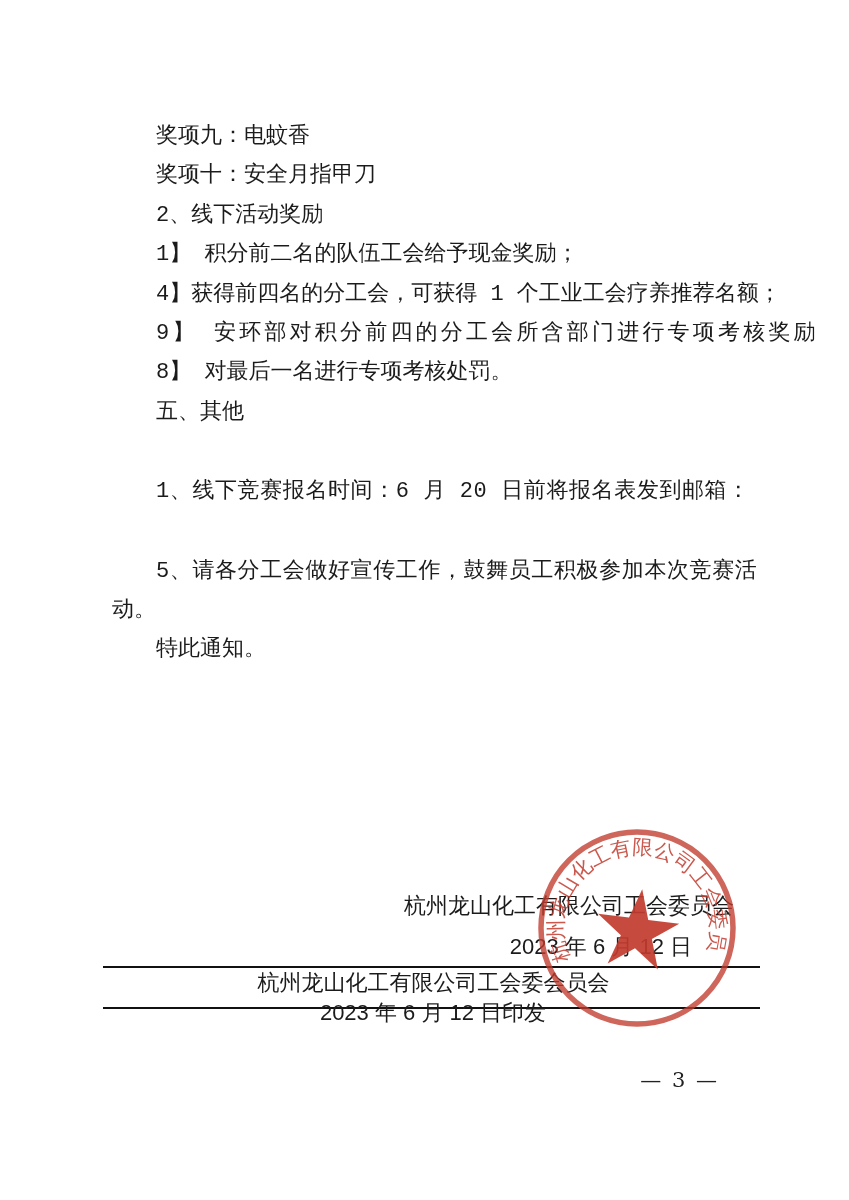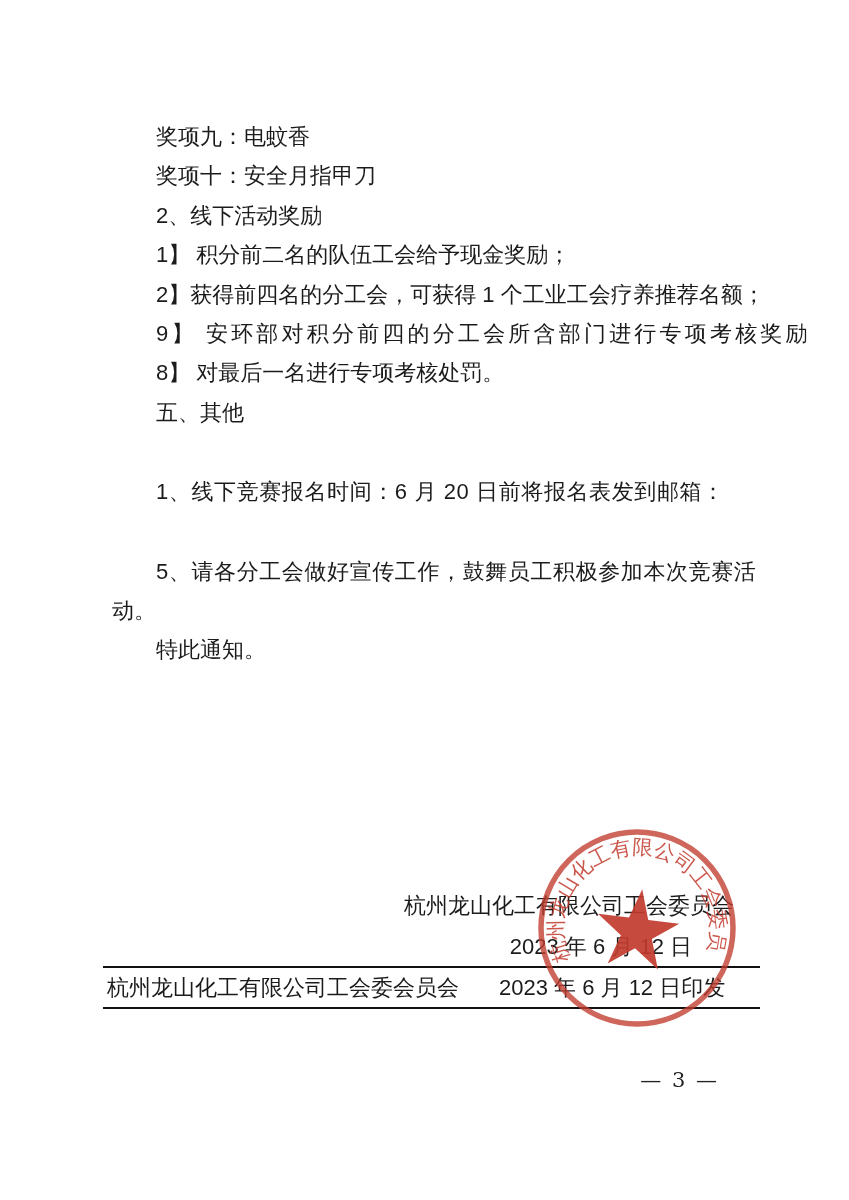--- a/index.html
+++ b/index.html
@@ -13,20 +13,21 @@
     color: #1b1b1b;
   }
   
   .doc-body {
     position: absolute;
     left: 112px;
     top: 117px;
     width: 633px;
     font-size: 22px;
     line-height: 39.4px;
+    font-family: Liberation Mono, monospace;
   }
   .doc-body p { margin: 0; padding: 0; }
   .ln { display: block; white-space: nowrap; }
   .ind { text-indent: 2em; }
   .ls05 { letter-spacing: 0.6px; margin-top: 40px; }
   .ls3 { letter-spacing: 3.2px; }
   
   .signature {
     position: absolute;
     top: 885px;
@@ -51,20 +52,21 @@
     top: 966px;
     width: 657px;
     border-top: 2px solid #111;
     border-bottom: 2px solid #111;
     height: 39px;
     display: flex;
     align-items: center;
     justify-content: space-between;
     font-size: 22px;
     white-space: nowrap;
+    flex-direction: column;
   }
   .colophon .col-left { margin-left: 4px; }
   .colophon .col-right { margin-right: 37px; margin-left: 40px; }
   
   .pagenum {
     position: absolute;
     top: 1068px;
     right: 130px;
     font-family: "DejaVu Serif", "Liberation Serif", serif;
     font-size: 21px;
@@ -85,21 +87,21 @@
     <p>
       <span class="ln ind">奖项十：安全月指甲刀</span>
     </p>
     <p>
       <span class="ln ind">2、线下活动奖励</span>
     </p>
     <p>
       <span class="ln ind">1】 积分前二名的队伍工会给予现金奖励；</span>
     </p>
     <p>
-      <span class="ln ind">2】获得前四名的分工会，可获得 1 个工业工会疗养推荐名额；</span>
+      <span class="ln ind">4】获得前四名的分工会，可获得 1 个工业工会疗养推荐名额；</span>
     </p>
     <p>
       <span class="ln ind ls3">9】 安环部对积分前四的分工会所含部门进行专项考核奖励</span>
     </p>
     <p>
       <span class="ln ind">8】 对最后一名进行专项考核处罚。</span>
     </p>
     <p>
       <span class="ln ind">五、其他</span>
     </p>

